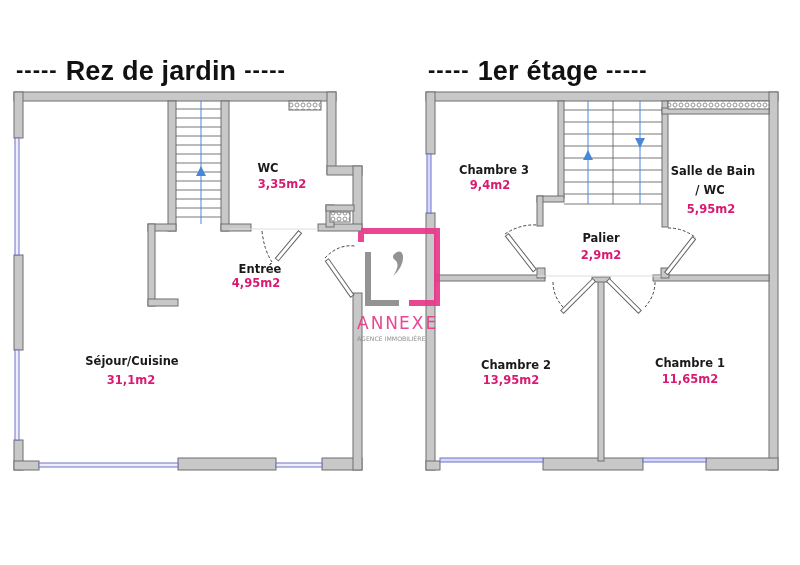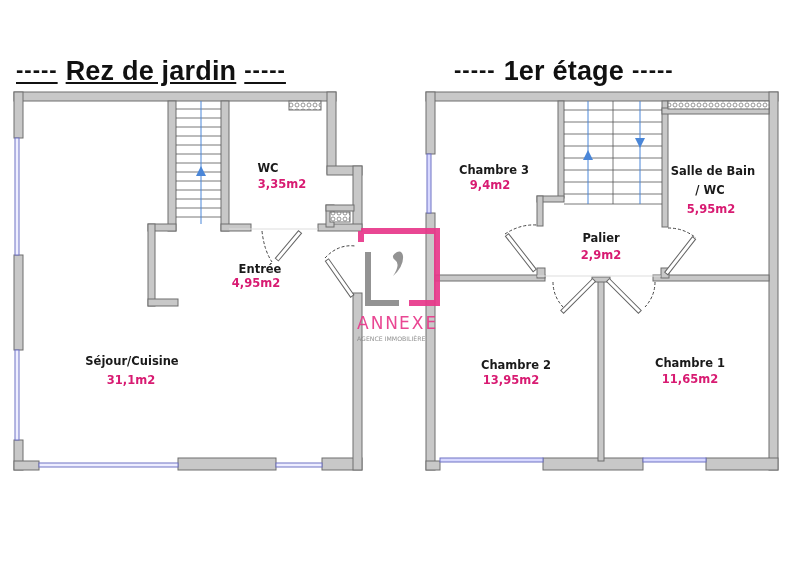--- a/index.html
+++ b/index.html
@@ -7,24 +7,24 @@
     .title { position:absolute; top:56px; font-family:"Liberation Sans", sans-serif; font-weight:bold; font-size:27px; color:#111; white-space:nowrap; letter-spacing:0.2px; }
     .title .dash { letter-spacing:1px; margin:0 8px; font-size:22px; vertical-align:3px; }
     svg { position:absolute; left:0; top:0; }
     .room-label { font-family:"DejaVu Sans", sans-serif; font-weight:bold; font-size:11.5px; fill:#1a1a1a; }
     .room-area { font-family:"DejaVu Sans", sans-serif; font-weight:bold; font-size:11.5px; fill:#d81b72; }
     .logo-text { font-family:"DejaVu Sans", sans-serif; }
   </style>
 </head>
 <body>
 
-<div class="title" style="left:8px;text-decoration:underline;">
+<div class="title" style="left:8px;">
   <span class="dash">-----</span><span>Rez de jardin</span><span class="dash">-----</span>
 </div>
-<div class="title" style="left:446px;">
+<div class="title" style="left:420px;">
   <span class="dash">-----</span><span>1er étage</span><span class="dash">-----</span>
 </div>
 
 <svg width="800" height="565" viewBox="0 0 800 565">
   <defs>
     <pattern id="hatch" width="6" height="6" patternUnits="userSpaceOnUse">
       <rect width="6" height="6" fill="#ffffff"></rect>
       <circle cx="3" cy="3" r="2" fill="none" stroke="#777" stroke-width="0.8"></circle>
     </pattern>
   </defs>

